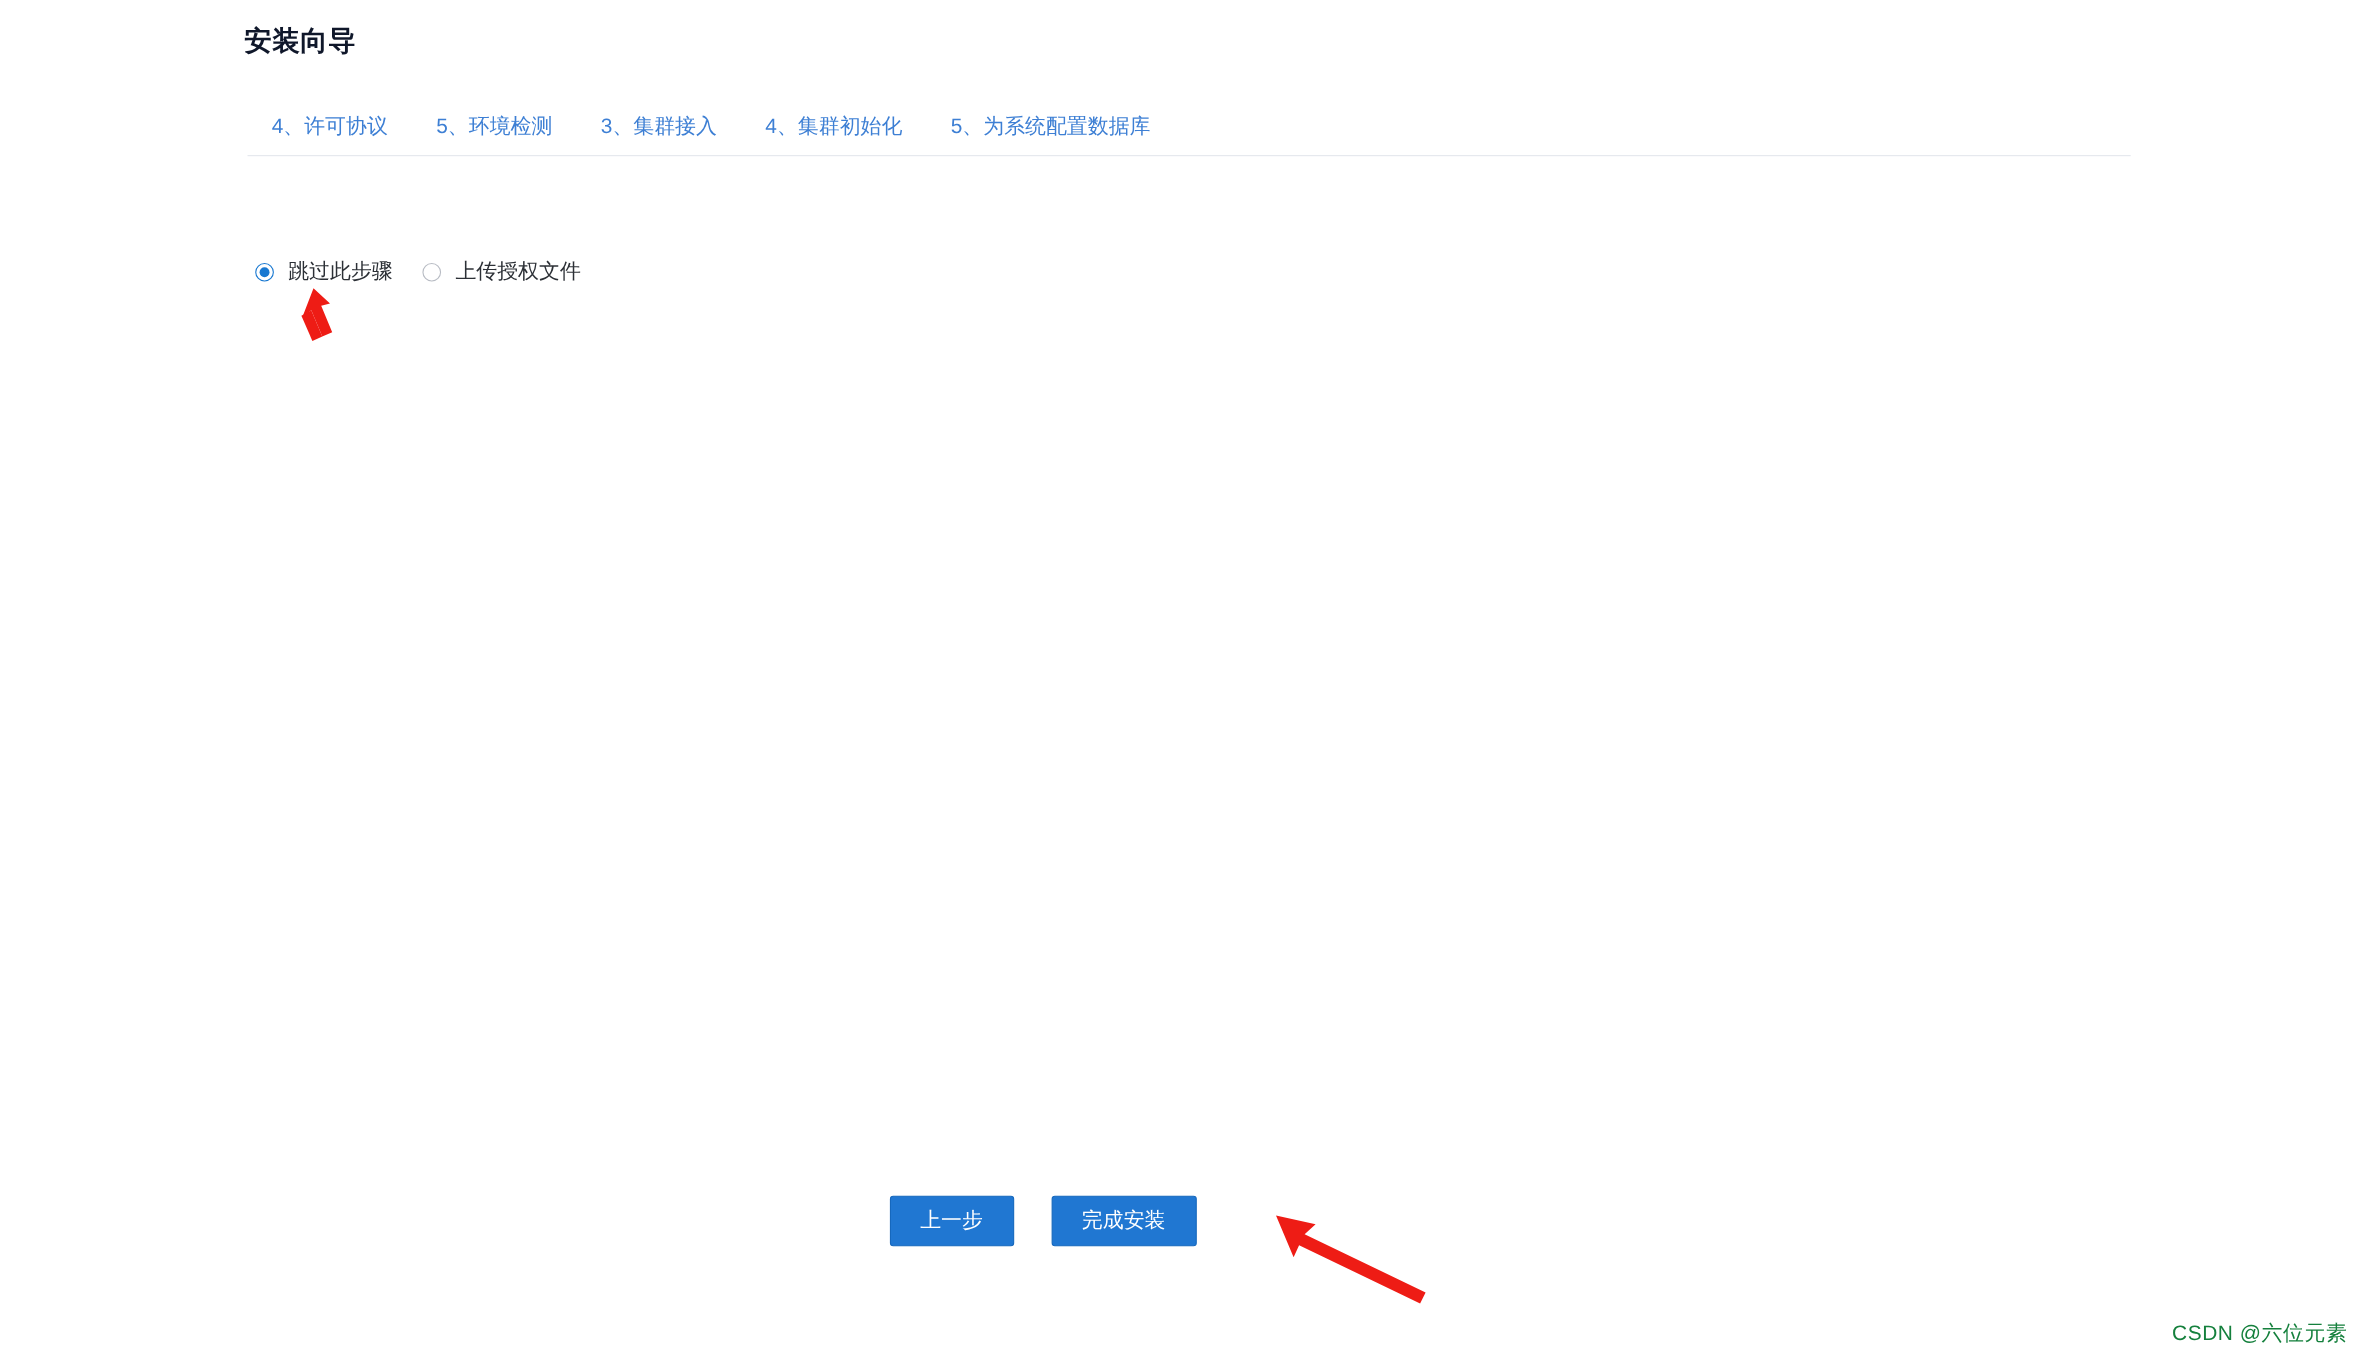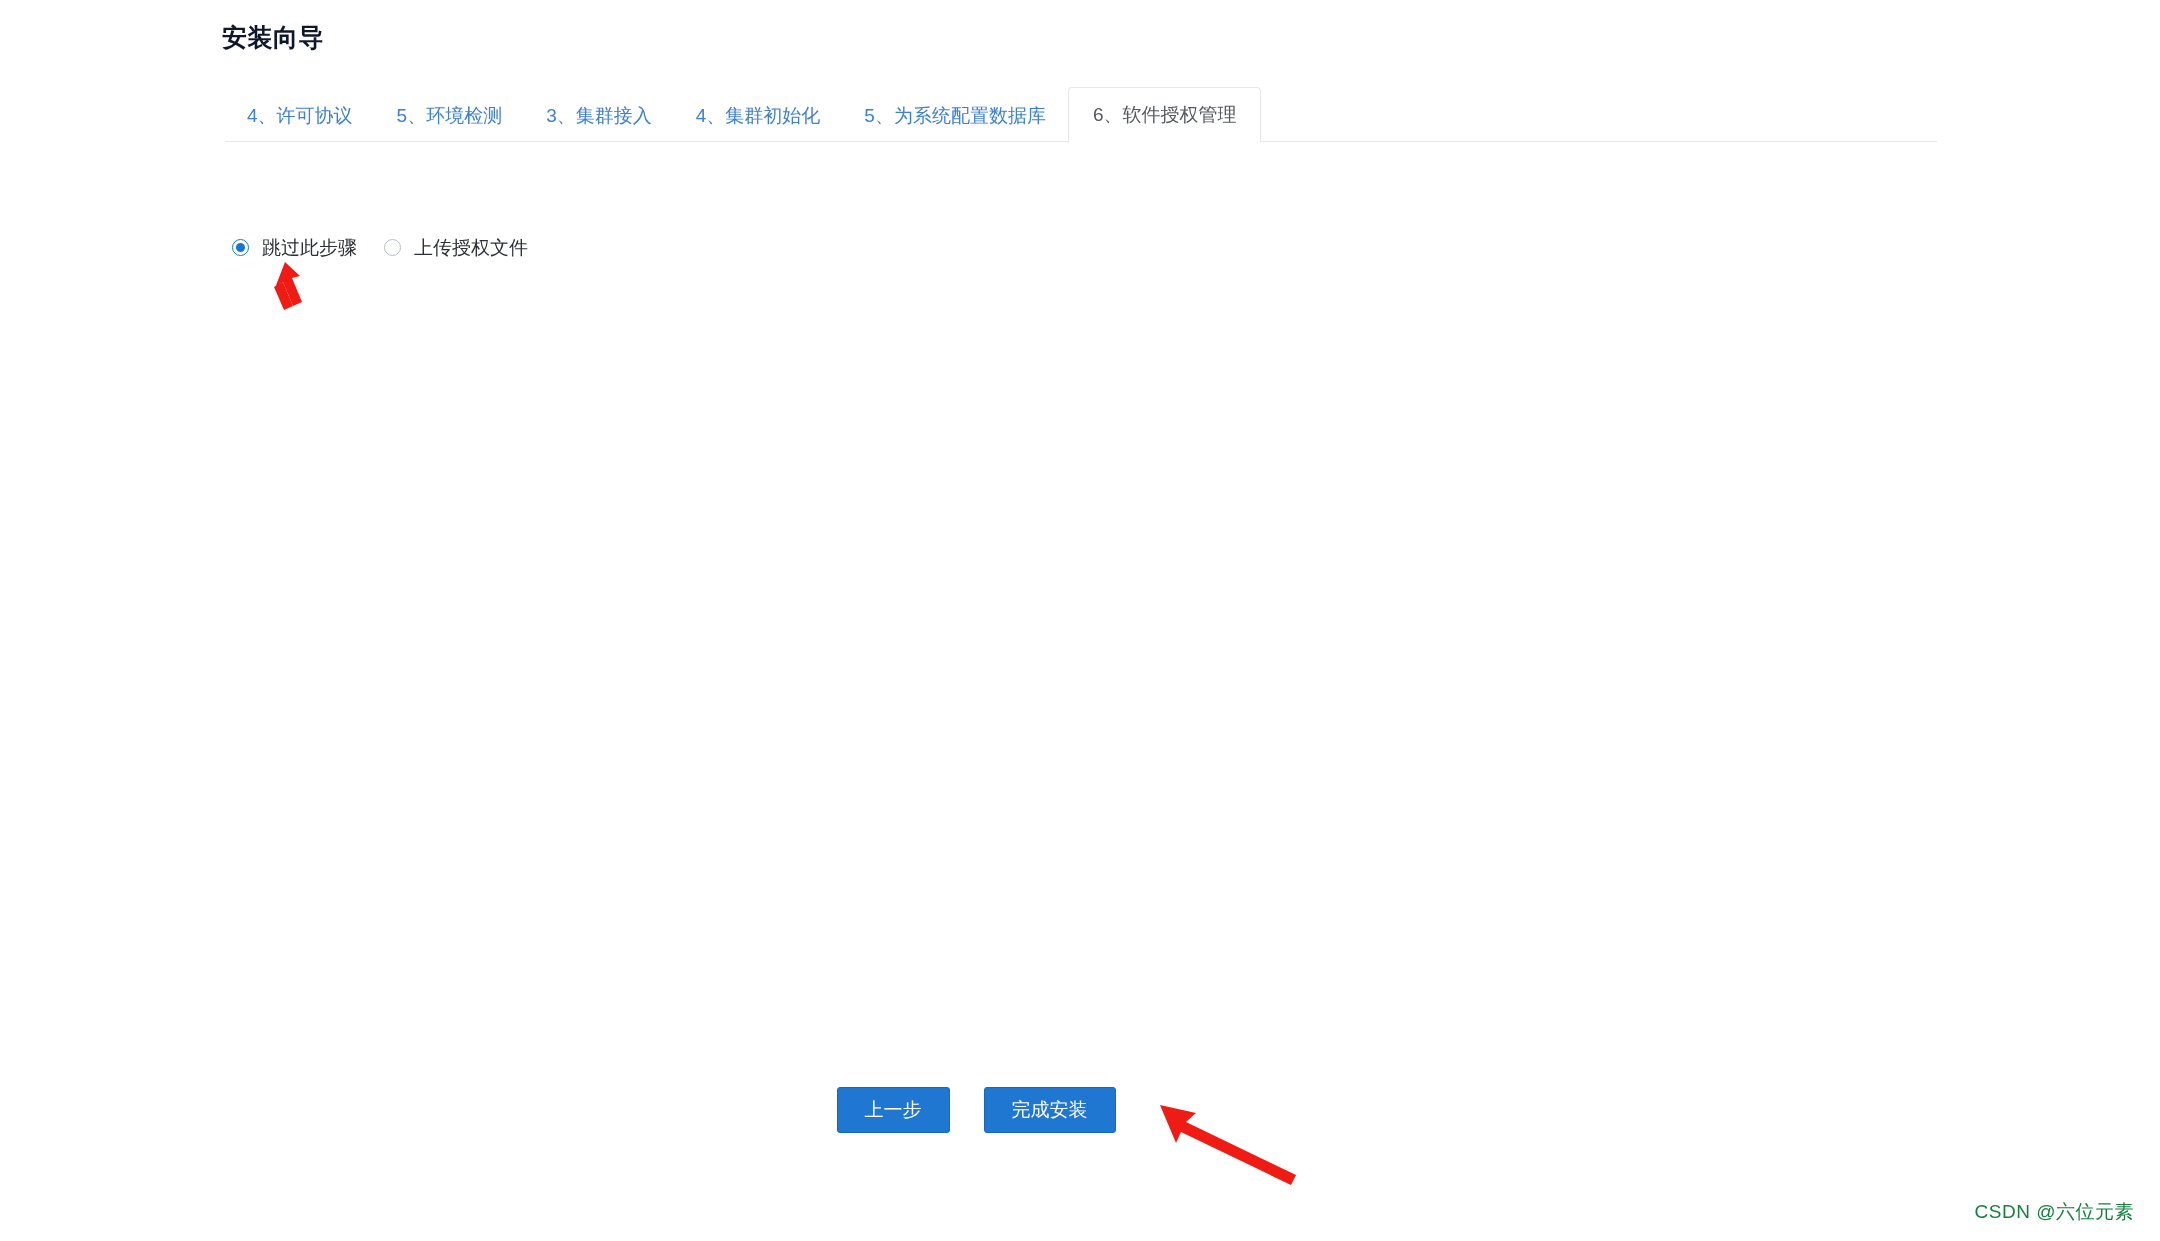--- a/index.html
+++ b/index.html
@@ -151,21 +151,20 @@
 
   
   .footer-actions {
     position: absolute;
     left: 0;
     top: 1087px;
     width: 1896px;
     display: flex;
     justify-content: center;
     align-items: center;
-    padding-left: 28px;
   }
   .btn {
     font-family: "Liberation Sans", "DejaVu Sans", sans-serif;
     font-size: 19px;
     color: #ffffff;
     background: #2077d2;
     border: 1px solid #1668bd;
     border-radius: 3px;
     padding: 11px 27px;
     line-height: 22px;
@@ -206,21 +205,20 @@
   <div class="page-title">安装向导</div>
 
   <div class="tabs">
     <div class="tabs-baseline"></div>
     <div class="tab-list">
       <div class="tab">4、许可协议</div>
       <div class="tab">5、环境检测</div>
       <div class="tab">3、集群接入</div>
       <div class="tab">4、集群初始化</div>
       <div class="tab">5、为系统配置数据库</div>
-      <div class="tab active">6、软件授权管理</div>
     </div>
   </div>
 
 
   <div class="radio-row">
     <div class="radio-item checked">
       <span class="radio-mark"></span>
       <span class="radio-label">跳过此步骤</span>
     </div>
     <div class="radio-item">

